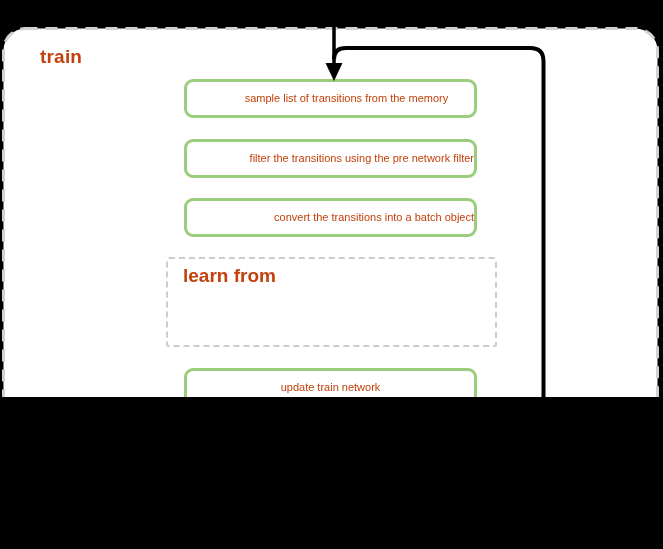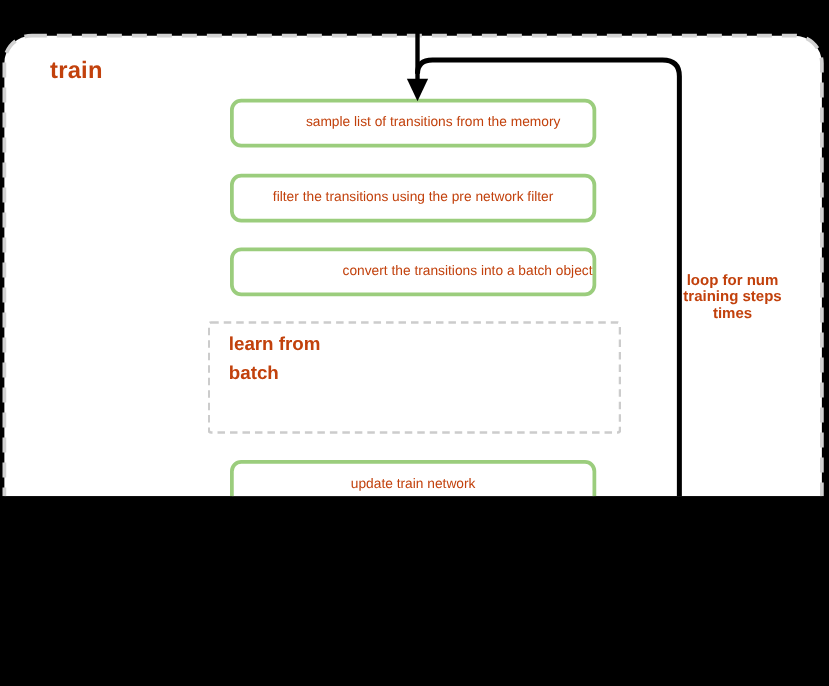--- a/index.html
+++ b/index.html
@@ -42,35 +42,35 @@
     border-radius: 9px;
     box-sizing: border-box;
     display: flex;
     align-items: center;
     justify-content: center;
     text-align: center;
     font-size: 11px;
     line-height: 13px;
   }
   #node-sample  { top: 79px; padding-left: 32px; }
-  #node-filter  { top: 139px; }
+  #node-filter  { top: 139px; justify-content: flex-end; }
   #node-convert { top: 198px; justify-content: flex-end; }
   #node-update  { top: 368px; }
   .subprocess {
     position: absolute;
     left: 166px;
     top: 257px;
     width: 331px;
     height: 90px;
     background: #ffffff;
     border: 2px dashed #cccccc;
     border-radius: 3px;
     box-sizing: border-box;
     padding: 5px 10px 0 15px;
-    font-size: 15px;
+    font-size: 19px;
     font-weight: bold;
     line-height: 23px;
   }
   .loop-label {
     position: absolute;
     left: 536px;
     top: 218px;
     width: 100px;
     text-align: center;
     font-size: 12px;
@@ -94,32 +94,26 @@
   </div>
   <div class="node" id="node-filter">
     <span>filter the transitions using the pre network filter</span>
   </div>
   <div class="node" id="node-convert">
     <span>convert the transitions into a batch object</span>
   </div>
 
   <div class="subprocess">
     <div>learn from</div>
-    <div>batch</div>
   </div>
 
   <div class="node" id="node-update">
     <span>update train network</span>
   </div>
 
-  <div class="loop-label">
-    <div>loop for num</div>
-    <div>training steps</div>
-    <div>times</div>
-  </div>
 
   <svg class="layer" viewBox="0 0 663 549">
 
     <path d="M334 0 V 65" stroke="#000000" stroke-width="3.5" fill="none"></path>
     <polygon points="325.5,63 342.5,63 334,81" fill="#000000"></polygon>
 
     <path d="M334 59 Q334 48 346 48 L530 48 Q543.5 48 543.5 61 L543.5 423 Q543.5 436 530 436 L347 436 Q334 436 334 425" stroke="#000000" stroke-width="4" fill="none" stroke-linejoin="round"></path>
 
     <path d="M334 406 V 482" stroke="#000000" stroke-width="3.5" fill="none"></path>
   </svg>

